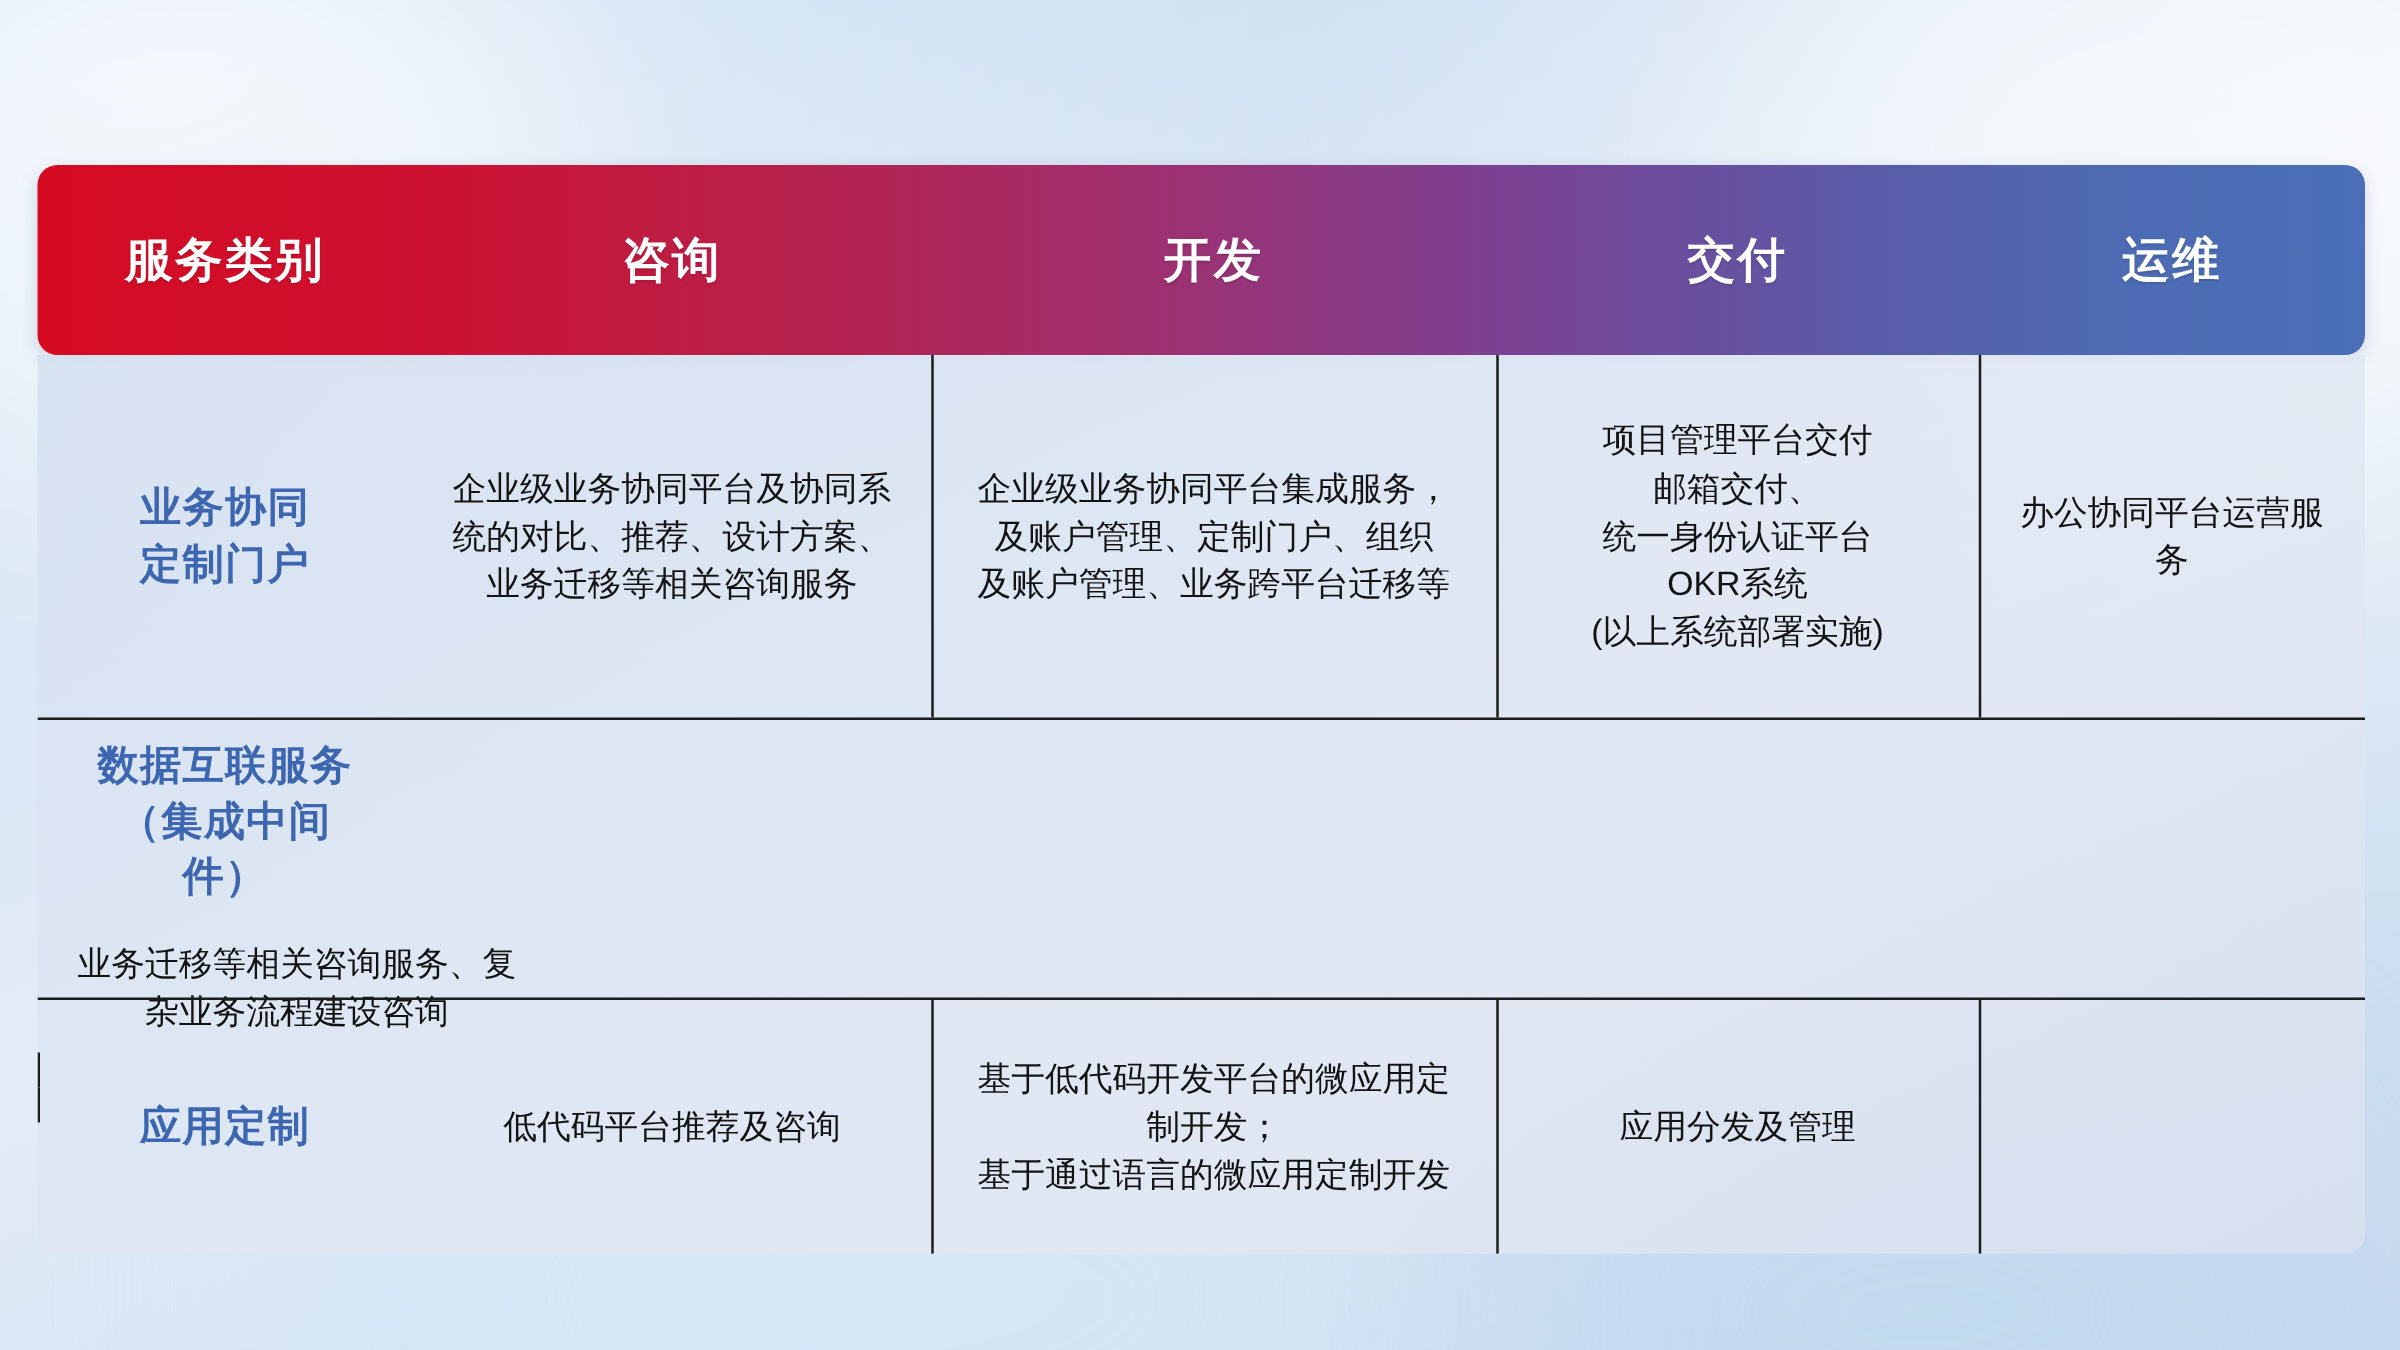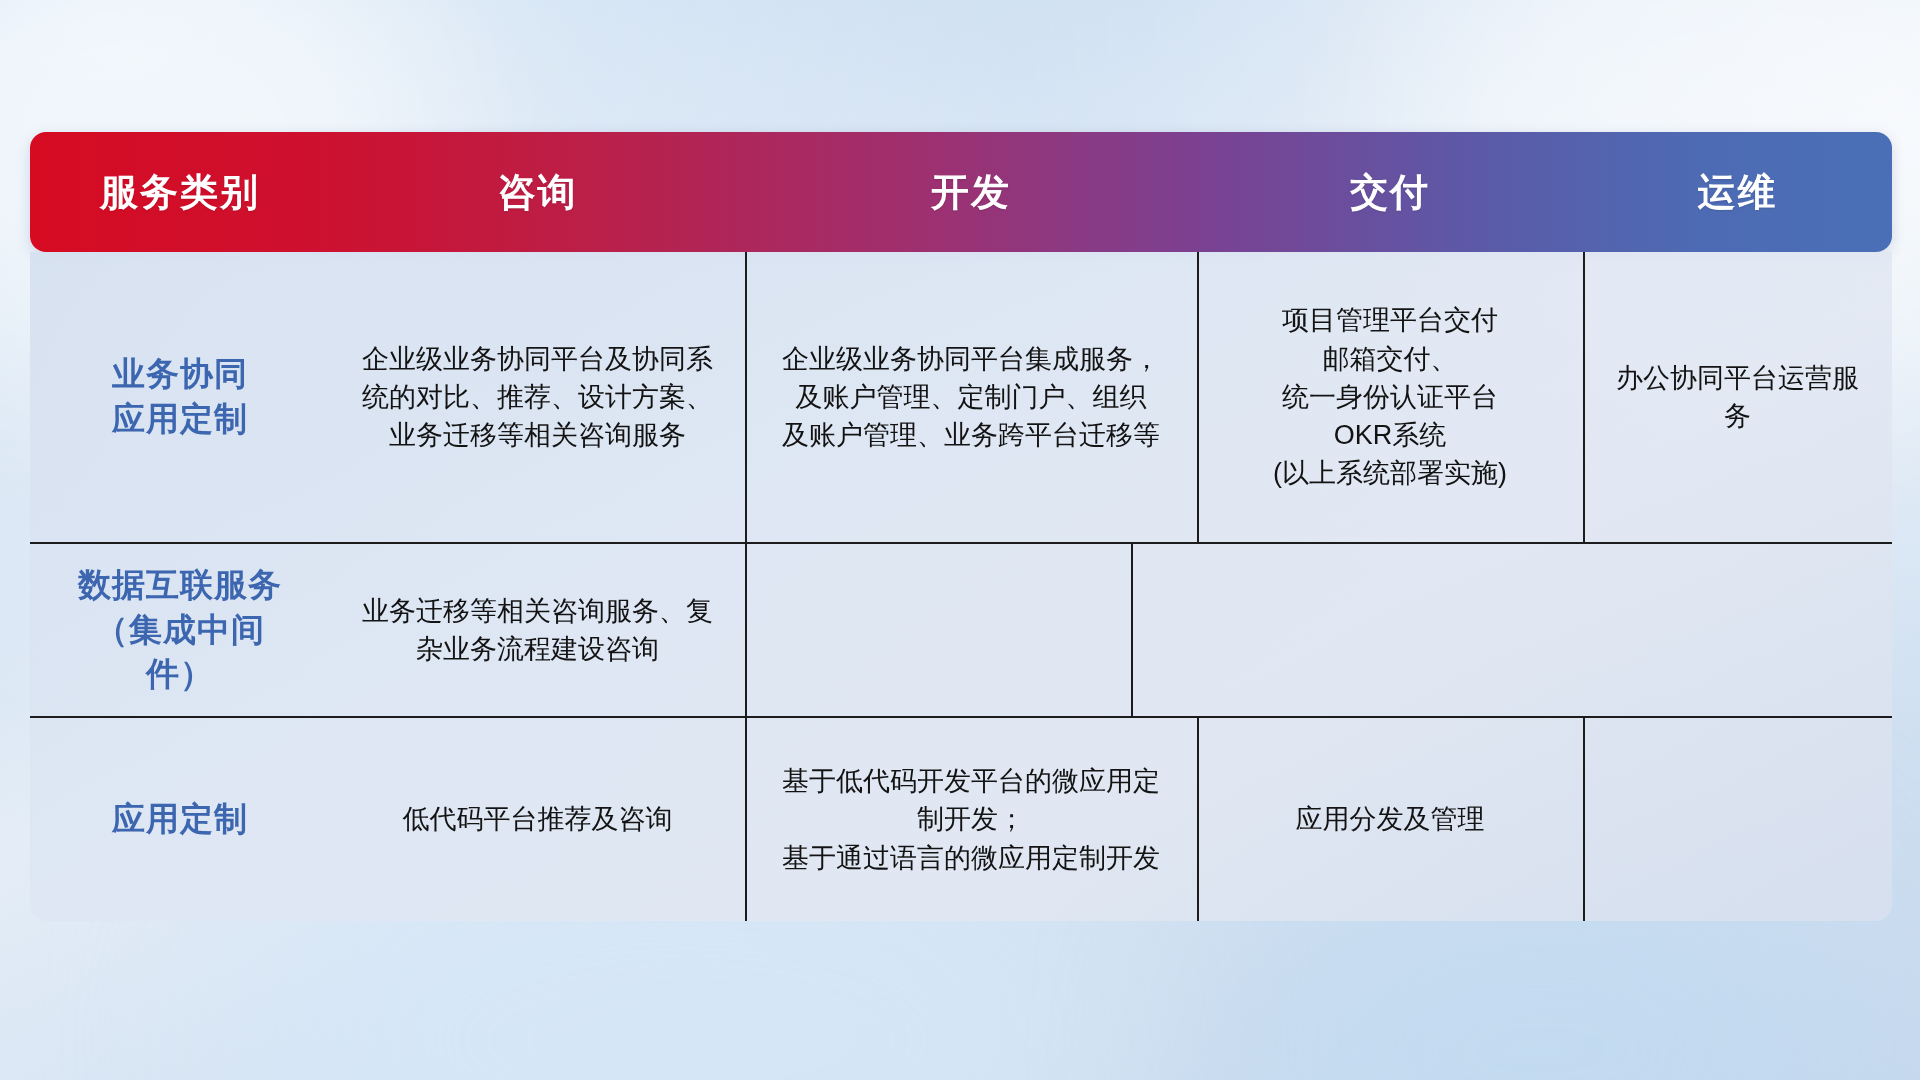--- a/index.html
+++ b/index.html
@@ -24,21 +24,21 @@
 
   .table-wrap {
     position:absolute;
     left:30px; top:132px;
     width:1862px;
   }
 
   
   .thead {
     display:flex;
-    height:120px;
+    height:152px;
     border-radius:16px;
     overflow:hidden;
     background:linear-gradient(90deg,
         #d60b22 0%,
         #cd1130 16%,
         #bb1f48 30%,
         #9e3070 48%,
         #7b4192 63%,
         #5b5aa8 78%,
         #4d6bb4 90%,
@@ -92,21 +92,21 @@
     font-size:33px;
     font-weight:bold;
     line-height:1.35;
     letter-spacing:1px;
     text-align:center;
   }
   
   .td.col-cat + .td.col-con::before { background:transparent; }
 
   .row-1 { height:290px; }
-  .row-2 { height:174px; }
+  .row-2 { height:224px;flex-direction:column; }
   .row-3 { height:205px; }
 
   .cell-text { white-space:pre-line; }
 </style>
 </head>
 <body>
 
 <div class="bg-blob blob-a"></div>
 <div class="bg-blob blob-b"></div>
 <div class="bg-blob blob-c"></div>
@@ -130,21 +130,21 @@
     <div class="th col-ops">
       <span>运维</span>
     </div>
   </div>
 
   <div class="tbody">
 
     <div class="tr row-1">
       <div class="td col-cat">
         <span class="cat-label cell-text">业务协同
-应用定制</span>
+定制门户</span>
       </div>
       <div class="td col-con">
         <span class="cell-text">企业级业务协同平台及协同系
 统的对比、推荐、设计方案、
 业务迁移等相关咨询服务</span>
       </div>
       <div class="td col-dev">
         <span class="cell-text">企业级业务协同平台集成服务，
 及账户管理、定制门户、组织
 及账户管理、业务跨平台迁移等</span>

